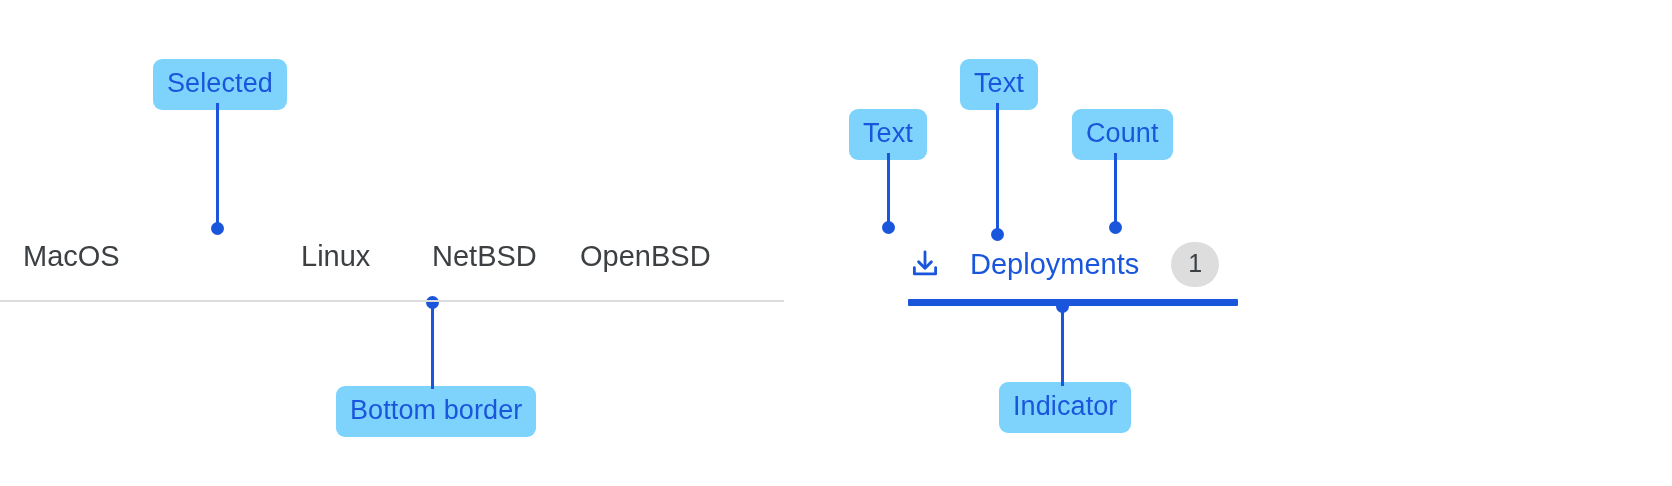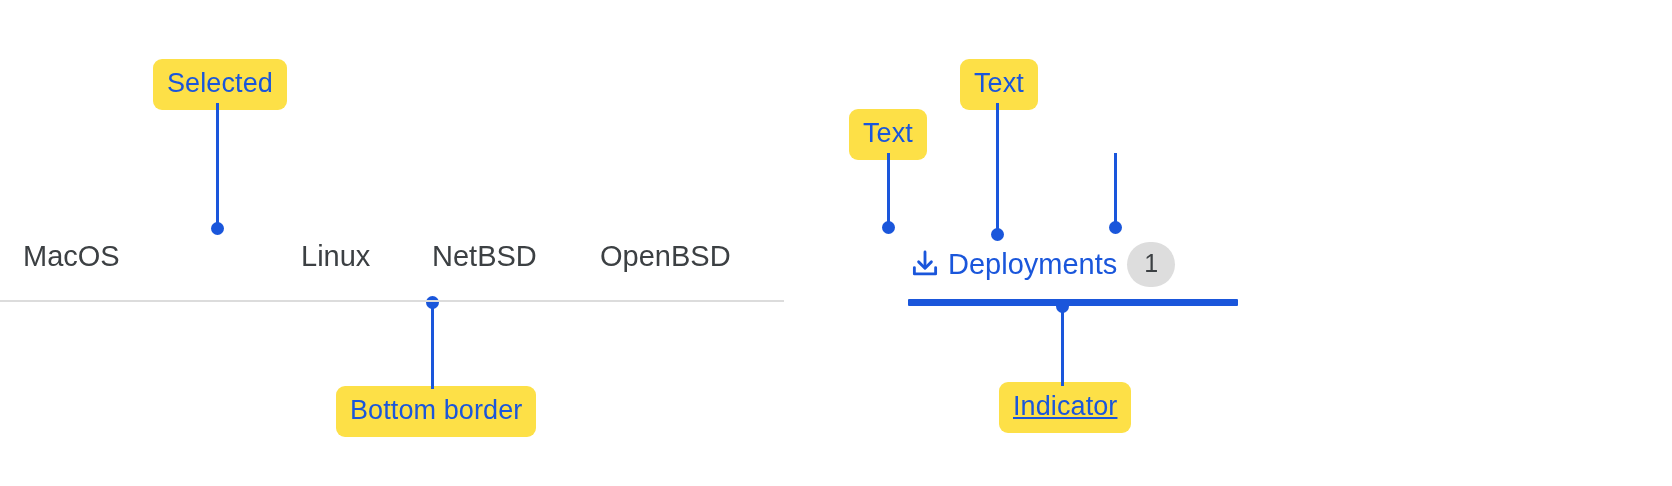--- a/index.html
+++ b/index.html
@@ -15,21 +15,21 @@
     position: relative;
     width: 1672px;
     height: 486px;
     background: #ffffff;
     overflow: hidden;
   }
 
   
   .callout {
     position: absolute;
-    background: #fde047;
+    background: #7dd3fc;
     color: #1a56db;
     border-radius: 9px;
     font-size: 27px;
     line-height: 1;
     padding: 11px 14px 13px 14px;
     white-space: nowrap;
     letter-spacing: 0.1px;
   }
 
   
@@ -89,21 +89,21 @@
   
   #right-tab {
     position: absolute;
     left: 908px;
     top: 240px;
     height: 62px;
   }
   #right-tab .tab-row {
     display: flex;
     align-items: center;
-    gap: 6px;
+    gap: 28px;
     height: 48px;
   }
   #right-tab .dl-icon {
     width: 34px;
     height: 34px;
     display: block;
     flex: none;
   }
   #right-tab .tab-text {
     font-size: 29px;
@@ -155,39 +155,40 @@
     </div>
 
     <div class="tab" style="left:301px;">
       <span>Linux</span>
     </div>
 
     <div class="tab" style="left:432px;">
       <span>NetBSD</span>
     </div>
 
-    <div class="tab" style="left:600px;">
+    <div class="tab" style="left:580px;">
       <span>OpenBSD</span>
     </div>
 
     <div class="divider"></div>
   </div>
 
   <div class="callout" style="left:849px; top:109px;">Text</div>
   <div class="leader" style="left:887px; top:153px; height:74px;"></div>
   <div class="leader-dot" style="left:882px; top:221px;"></div>
 
   <div class="callout" style="left:960px; top:59px;">Text</div>
   <div class="leader" style="left:996px; top:103px; height:130px;"></div>
   <div class="leader-dot" style="left:991px; top:228px;"></div>
 
+  <div class="callout" style="left:1072px; top:109px;">Count</div>
   <div class="leader" style="left:1114px; top:153px; height:74px;"></div>
   <div class="leader-dot" style="left:1109px; top:221px;"></div>
 
-  <div class="callout" style="left:999px; top:382px;text-decoration:underline;">Indicator</div>
+  <div class="callout" style="left:999px; top:382px;">Indicator</div>
   <div class="leader" style="left:1061px; top:310px; height:76px;"></div>
   <div class="leader-dot" style="left:1056px; top:300px;"></div>
 
   <div id="right-tab">
     <div class="tab-row">
       <svg class="dl-icon" viewBox="0 0 24 24" fill="none" stroke="#1a56db" stroke-width="2" stroke-linecap="round" stroke-linejoin="round">
         <path d="M12 3.5 L12 14.5"></path>
         <path d="M7.5 10.5 L12 15 L16.5 10.5"></path>
         <path d="M4.5 14.5 L4.5 19 L19.5 19 L19.5 14.5"></path>
       </svg>

